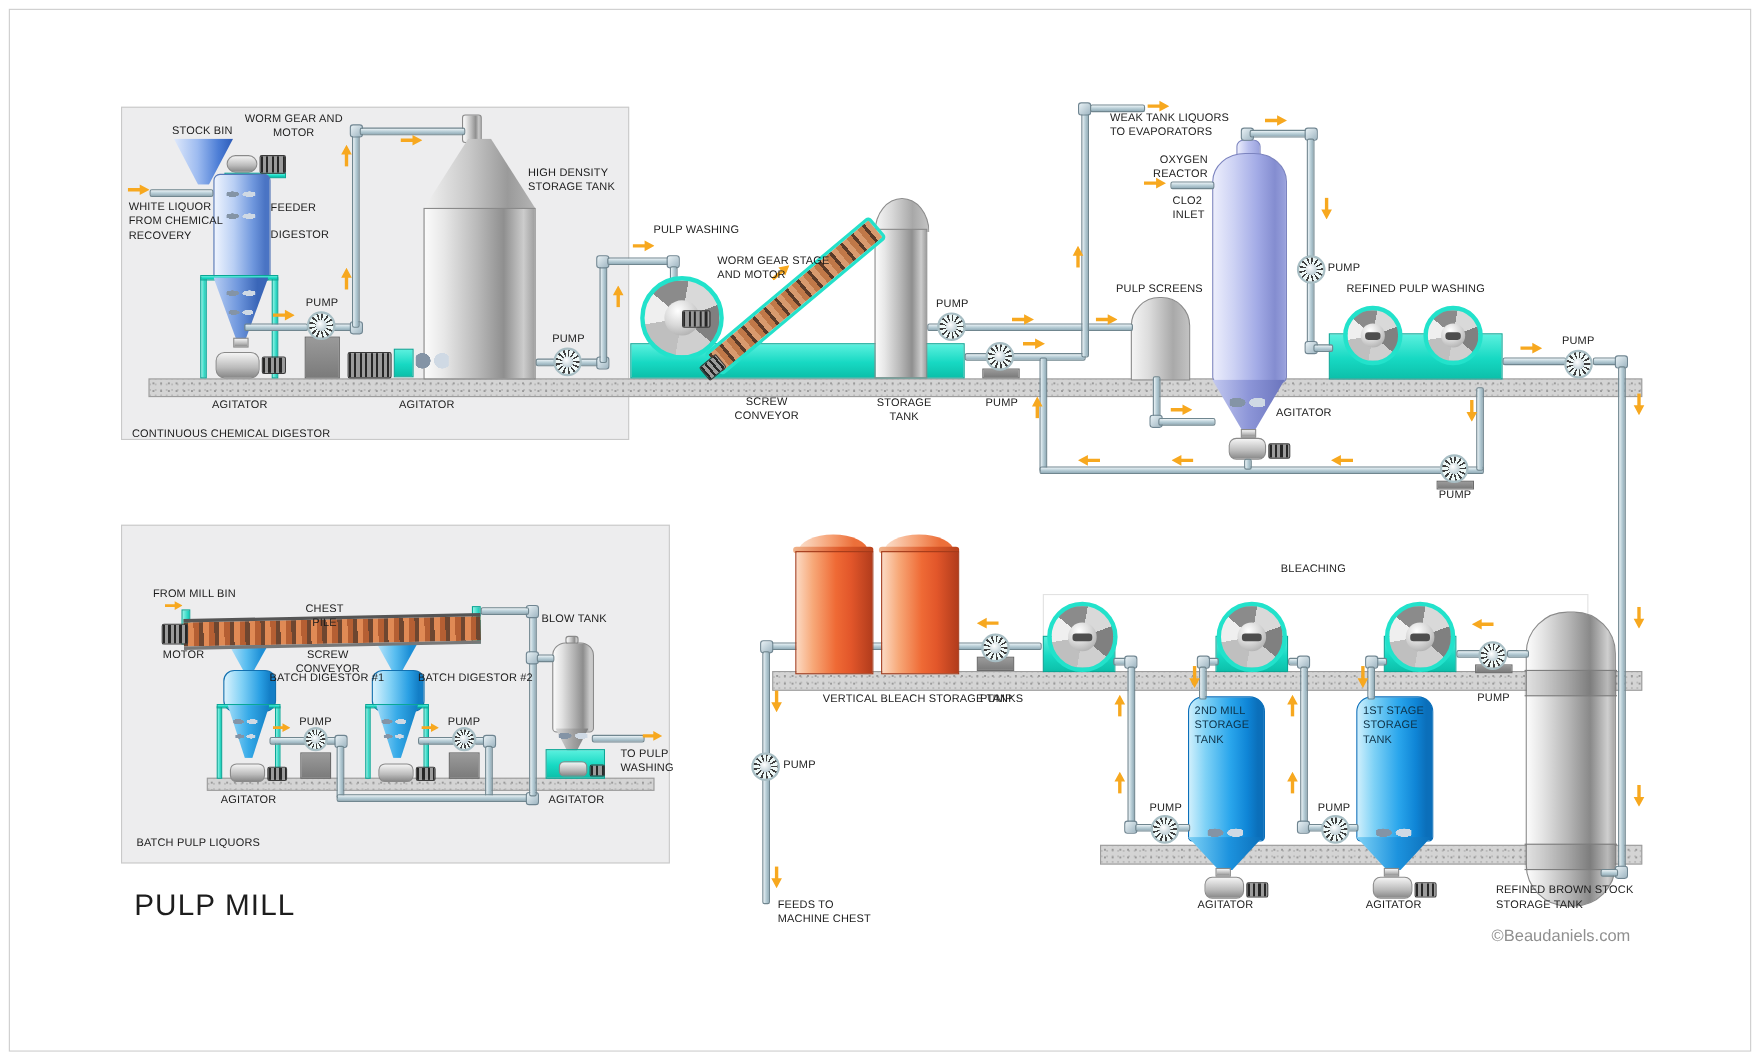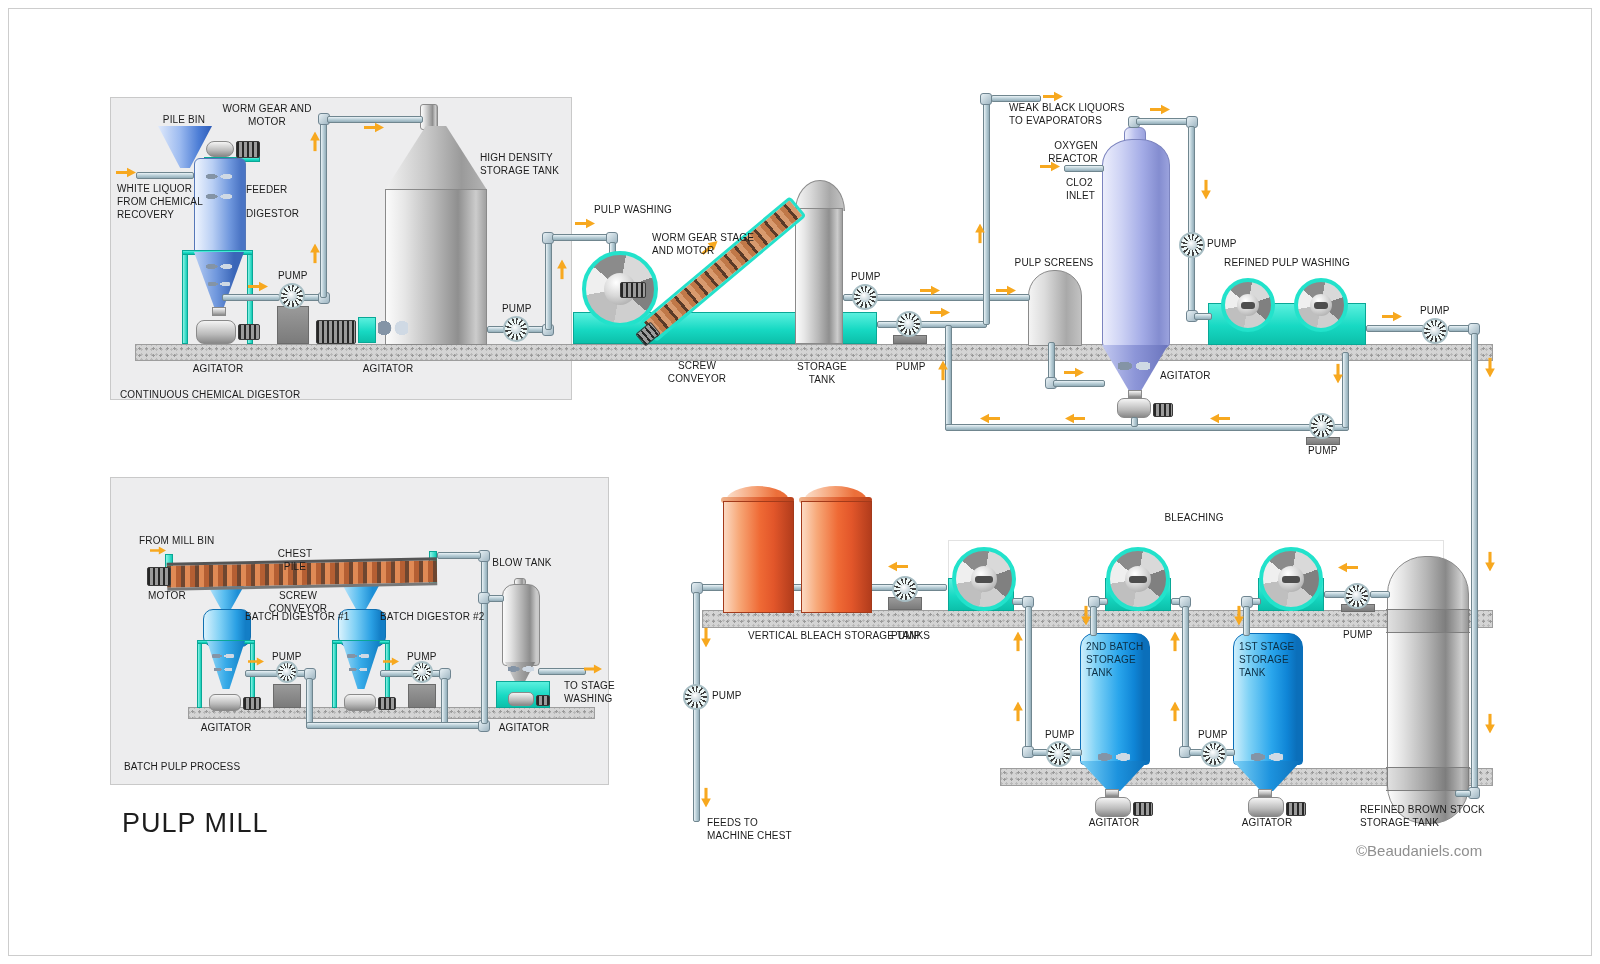--- a/index.html
+++ b/index.html
@@ -71,21 +71,21 @@
   <div class="frame"></div>
 
   <div class="fl-c" style="left:135px;top:344px;width:1358px;height:17px"></div>
   <div class="fl-c" style="left:188px;top:707px;width:407px;height:12px"></div>
   <div class="fl-c" style="left:702px;top:610px;width:791px;height:18px"></div>
   <div class="fl-c" style="left:1000px;top:768px;width:493px;height:18px"></div>
 
   <div class="panel" style="left:110px;top:97px;width:460px;height:301px"></div>
   <div class="lb" style="left:120px;top:388px">CONTINUOUS CHEMICAL DIGESTOR</div>
 
-  <div class="lb c" style="left:152px;top:113px;width:64px">PILE BIN</div>
+  <div class="lb c" style="left:152px;top:113px;width:64px">STOCK BIN</div>
   <div class="cone" style="left:158px;top:126px;width:54px;height:42px;background:linear-gradient(90deg,#dfe9fb,#9dbbf0 40%,#4d7ed6 75%,#2d5cb8)"></div>
   <div class="silvh" style="left:206px;top:141px;width:28px;height:16px;border-radius:8px"></div>
   <div class="motor" style="left:236px;top:141px;width:22px;height:15px"></div>
   <div class="teal" style="left:204px;top:157px;width:56px;height:5px"></div>
   <div class="lb c" style="left:222px;top:102px;width:90px">WORM GEAR AND
 MOTOR</div>
 
   <div style="position:absolute;left:194px;top:158px;width:50px;height:96px;z-index:2;border:1px solid #5577b8;border-radius:6px;background:linear-gradient(90deg,#eef4fe,#b9cff4 35%,#6f97dd 70%,#4a74c4 92%)"></div>
   <div class="prop" style="left:206px;top:172px;width:26px;height:9px"></div>
   <div class="prop" style="left:206px;top:192px;width:26px;height:9px"></div>
@@ -176,21 +176,21 @@
   <div class="ped" style="left:893px;top:335px;width:34px;height:9px"></div>
   <div class="pp" style="left:896px;top:311px"></div>
   <div class="lb c" style="left:896px;top:360px;width:28px">PUMP</div>
   <div class="aw" style="left:930px;top:307px"></div>
 
   <div class="pv" style="left:983px;top:99px;height:226px"></div>
   <div class="el" style="left:980px;top:93px"></div>
   <div class="ph" style="left:991px;top:95px;width:50px"></div>
   <div class="aw" style="left:1043px;top:91px"></div>
   <div class="aw a-u" style="left:970px;top:228px"></div>
-  <div class="lb" style="left:1009px;top:101px">WEAK BLACK LIQUORS
+  <div class="lb" style="left:1009px;top:101px">WEAK TANK LIQUORS
 TO EVAPORATORS</div>
 
   <div class="pv" style="left:945px;top:325px;height:104px"></div>
   <div class="aw a-u" style="left:933px;top:365px"></div>
   <div class="ph" style="left:945px;top:424px;width:404px"></div>
   <div class="aw a-l" style="left:980px;top:413px"></div>
   <div class="aw a-l" style="left:1065px;top:413px"></div>
   <div class="aw a-l" style="left:1210px;top:413px"></div>
   <div class="ped" style="left:1306px;top:437px;width:34px;height:8px"></div>
   <div class="pp" style="left:1309px;top:413px"></div>
@@ -252,21 +252,21 @@
   <div class="ph" style="left:1448px;top:325px;width:24px"></div>
   <div class="el" style="left:1468px;top:323px"></div>
   <div class="pv" style="left:1471px;top:333px;height:458px"></div>
   <div class="el" style="left:1468px;top:787px"></div>
   <div class="ph" style="left:1455px;top:790px;width:16px"></div>
   <div class="aw a-d" style="left:1480px;top:362px"></div>
   <div class="aw a-d" style="left:1480px;top:556px"></div>
   <div class="aw a-d" style="left:1480px;top:718px"></div>
 
   <div class="panel" style="left:110px;top:477px;width:497px;height:306px"></div>
-  <div class="lb" style="left:124px;top:760px">BATCH PULP PROCESS</div>
+  <div class="lb" style="left:124px;top:760px">BATCH PULP LIQUORS</div>
 
   <div class="lb" style="left:139px;top:534px">FROM MILL BIN</div>
   <div class="aw" style="left:150px;top:546px;width:16px;height:9px"></div>
   <div class="motor" style="left:147px;top:567px;width:22px;height:17px"></div>
   <div class="tleg" style="left:165px;top:554px;width:8px;height:32px"></div>
   <div class="tleg" style="left:429px;top:551px;width:8px;height:34px"></div>
   <div style="position:absolute;left:167px;top:560px;width:270px;height:22px;z-index:3;transform:rotate(-1.2deg);border-top:3px solid #555;border-bottom:3px solid #777;background:repeating-linear-gradient(90deg,#6e4630 0 4px,#e08a55 4px 9px,#b55f33 9px 14px)"></div>
   <div class="lb c" style="left:266px;top:547px;width:58px">CHEST PILE</div>
   <div class="lb" style="left:148px;top:589px">MOTOR</div>
   <div class="lb c" style="left:252px;top:589px;width:92px">SCREW CONVEYOR</div>
@@ -328,21 +328,21 @@
   <div style="position:absolute;left:502px;top:584px;width:36px;height:80px;z-index:2;border:1px solid #8a8a8a;border-radius:12px 12px 4px 4px;background:linear-gradient(90deg,#fbfbfb,#e2e2e2 22%,#b3b3b3 52%,#8d8d8d 75%,#c9c9c9 92%)"></div>
   <div class="cone" style="left:505px;top:662px;width:30px;height:24px;background:linear-gradient(90deg,#d9d9d9,#9f9f9f 55%,#7d7d7d)"></div>
   <div class="prop" style="left:508px;top:664px;width:26px;height:10px"></div>
   <div class="teal" style="left:496px;top:681px;width:54px;height:27px"></div>
   <div class="silvh" style="left:508px;top:692px;width:26px;height:14px;border-radius:5px;z-index:3"></div>
   <div class="motor" style="left:536px;top:695px;width:12px;height:9px"></div>
   <div class="lb c" style="left:498px;top:721px;width:52px">AGITATOR</div>
 
   <div class="ph" style="left:538px;top:668px;width:48px"></div>
   <div class="aw" style="left:584px;top:664px;width:18px;height:10px"></div>
-  <div class="lb" style="left:564px;top:679px">TO STAGE
+  <div class="lb" style="left:564px;top:679px">TO PULP
 WASHING</div>
 
   <div id="title" style="left:122px;top:808px">PULP MILL</div>
 
   <div style="position:absolute;left:948px;top:540px;width:494px;height:70px;background:#fff;border:1px solid #e2e2e2;z-index:0"></div>
   <div class="lb c" style="left:1144px;top:511px;width:100px">BLEACHING</div>
 
   <div class="ph" style="left:697px;top:584px;width:250px;z-index:1"></div>
   <div class="el" style="left:691px;top:582px"></div>
   <div class="pv" style="left:693px;top:592px;height:230px"></div>
@@ -409,21 +409,21 @@
   <div class="aw a-u" style="left:1165px;top:636px"></div>
   <div class="aw a-u" style="left:1165px;top:706px"></div>
 
   <div class="ph" style="left:1249px;top:598px;width:12px"></div>
   <div class="el" style="left:1241px;top:596px"></div>
   <div class="pv" style="left:1243px;top:606px;height:30px"></div>
   <div class="aw a-d" style="left:1229px;top:610px"></div>
 
   <div style="position:absolute;left:1080px;top:633px;width:68px;height:130px;z-index:2;border:1px solid #0b6fba;border-radius:14px 14px 4px 4px;background:linear-gradient(90deg,#cfeffc,#7fd2f6 22%,#2aa6ec 55%,#0f85d6 78%,#0b6fba 92%)"></div>
   <div class="cone" style="left:1080px;top:761px;width:68px;height:30px;background:linear-gradient(90deg,#7fd2f6,#1d93de 55%,#0b6fba)"></div>
-  <div class="lb" style="left:1086px;top:640px;color:#0d2f44">2ND BATCH
+  <div class="lb" style="left:1086px;top:640px;color:#0d2f44">2ND MILL
 STORAGE
 TANK</div>
   <div class="prop" style="left:1098px;top:750px;width:32px;height:14px"></div>
   <div class="silvh" style="left:1105px;top:789px;width:14px;height:8px;z-index:4"></div>
   <div class="silvh" style="left:1095px;top:797px;width:36px;height:20px;border-radius:7px;z-index:4"></div>
   <div class="motor" style="left:1133px;top:802px;width:18px;height:12px"></div>
   <div class="lb c" style="left:1088px;top:816px;width:52px">AGITATOR</div>
 
   <div style="position:absolute;left:1233px;top:633px;width:68px;height:130px;z-index:2;border:1px solid #0b6fba;border-radius:14px 14px 4px 4px;background:linear-gradient(90deg,#cfeffc,#7fd2f6 22%,#2aa6ec 55%,#0f85d6 78%,#0b6fba 92%)"></div>
   <div class="cone" style="left:1233px;top:761px;width:68px;height:30px;background:linear-gradient(90deg,#7fd2f6,#1d93de 55%,#0b6fba)"></div>

